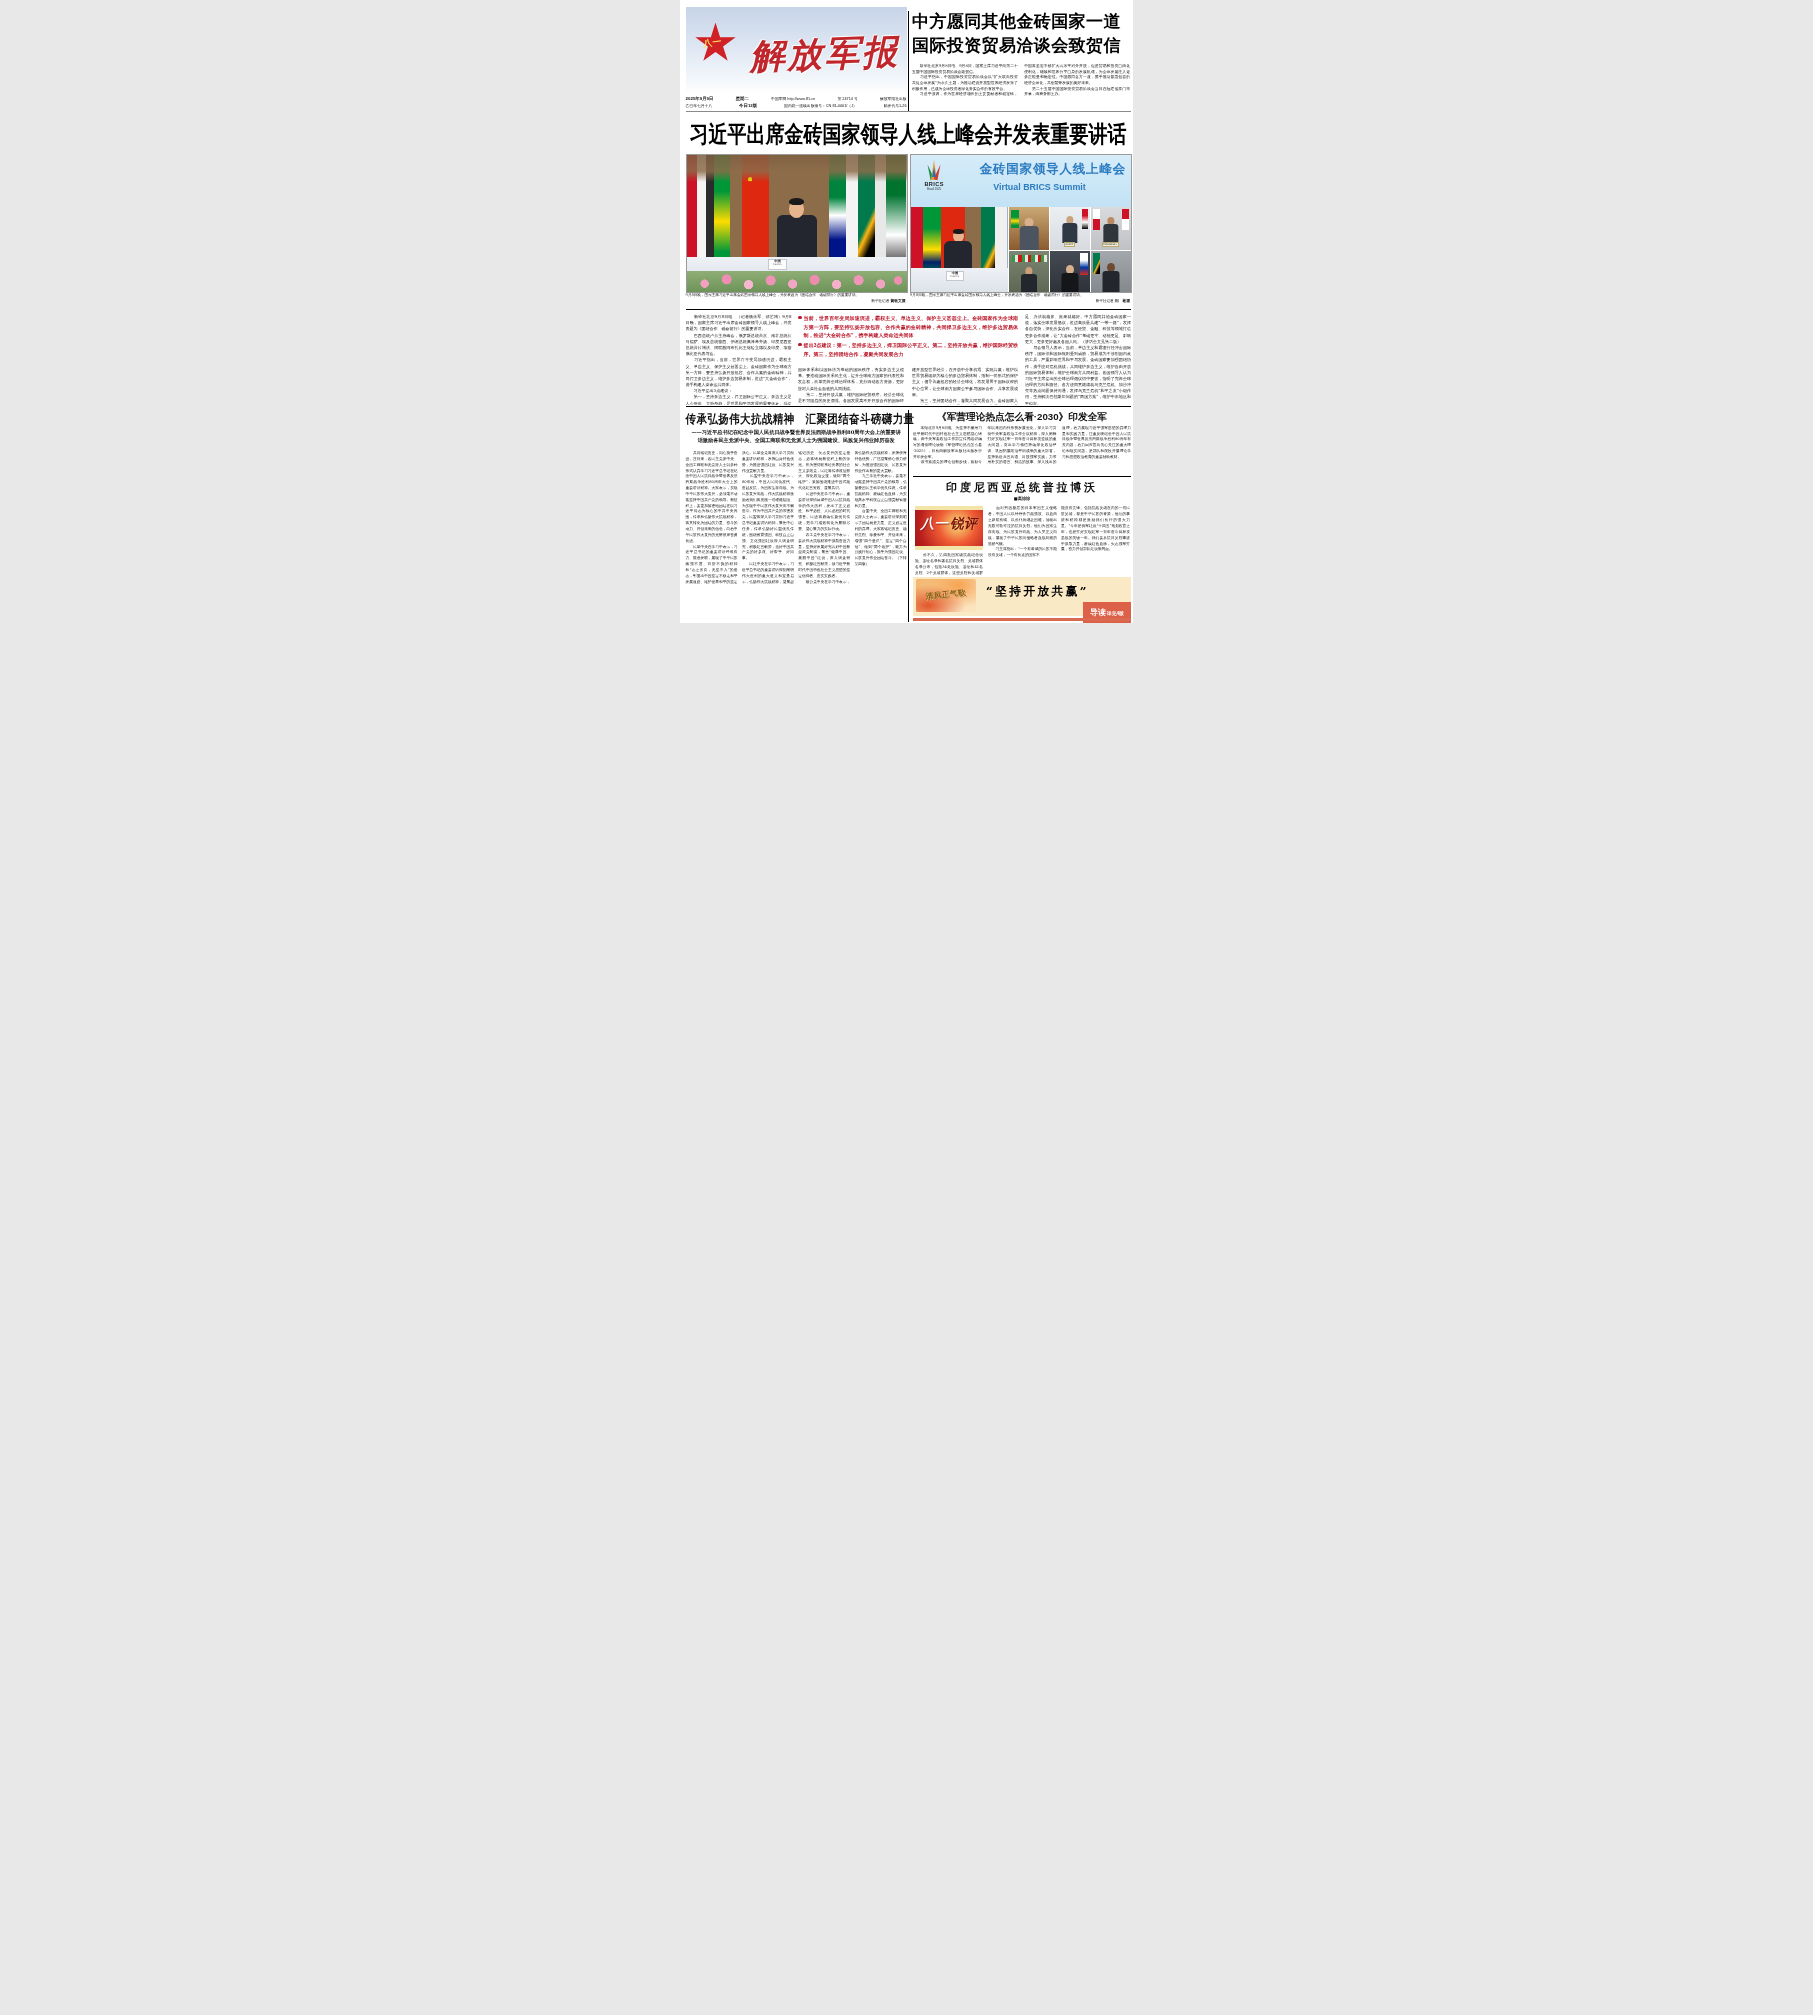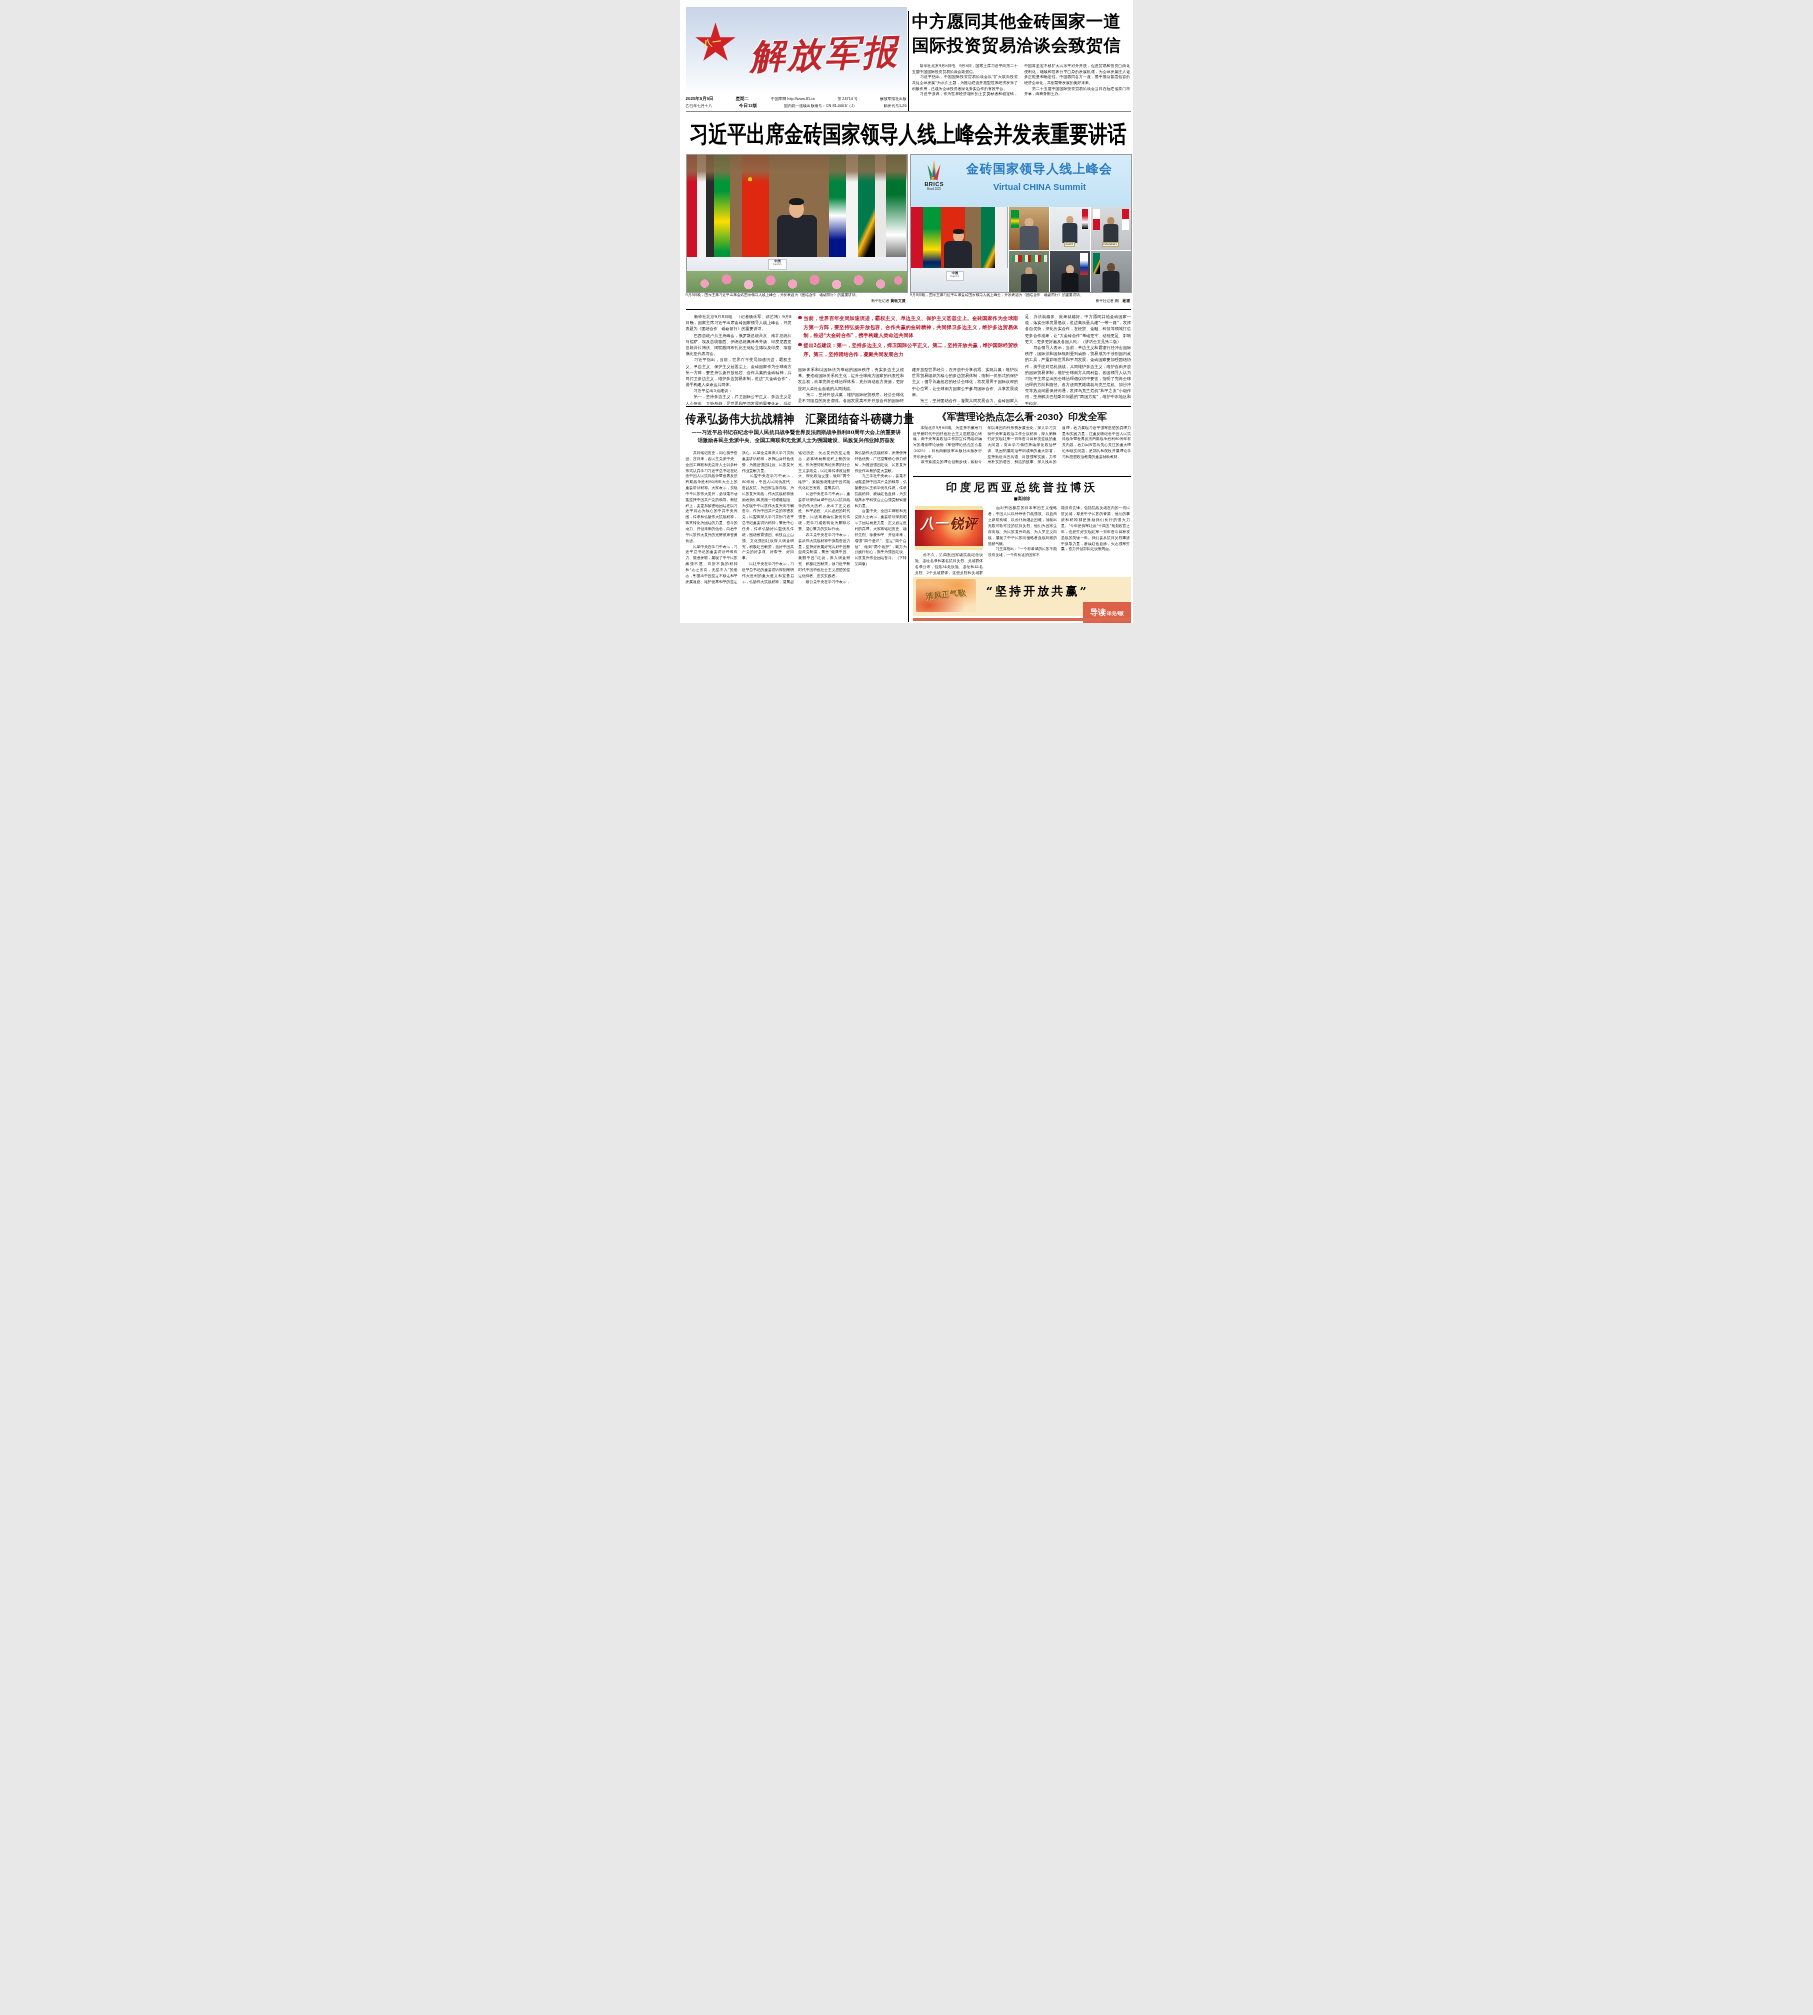--- a/index.html
+++ b/index.html
@@ -76,21 +76,21 @@
   #brics-header{left:0;top:0;width:220px;height:52px;background:linear-gradient(180deg,#d6ecf9,#c2e2f5);}
   #brics-logo{left:5.6px;top:4px;width:35px;height:44px;text-align:center;}
   .flame{position:relative;width:16px;height:21px;margin:0 auto;}
   .flame i{position:absolute;bottom:0;width:0;height:0;border-style:solid;}
   .flame .f1{left:1.6px;border-width:0 2.8px 16px 2.8px;border-color:transparent transparent #1f8f45 transparent;transform:rotate(-18deg);}
   .flame .f2{left:5.2px;border-width:0 3.2px 20px 3.2px;border-color:transparent transparent #e8a13c transparent;}
   .flame .f3{left:9.7px;border-width:0 2.8px 16px 2.8px;border-color:transparent transparent #d23b34 transparent;transform:rotate(18deg);}
   .flame .f4{left:5.6px;bottom:3.2px;border-width:0 2.4px 10.5px 2.4px;border-color:transparent transparent #2b6fb4 transparent;}
   #brics-logo .brics-word{font-weight:900;font-size:5.6px;color:#1c1c1c;letter-spacing:0.4px;display:block;margin-top:0.8px;}
   #brics-logo .brics-sub{font-size:2.8px;color:#333;display:block;}
-  #brics-title-cn{left:42px;top:6.4px;width:173px;text-align:center;color:#2b7cc0;font-weight:900;
+  #brics-title-cn{left:42px;top:6.4px;width:173px;text-align:right;color:#2b7cc0;font-weight:900;
     font-size:12.5px;letter-spacing:0.8px;white-space:nowrap;}
   #brics-title-en{left:42px;top:26.6px;width:173px;text-align:center;color:#2b7cc0;font-weight:900;font-size:8.9px;}
   #video-grid{left:0;top:52px;width:220px;height:85px;background:#9db4c6;display:flex;}
   #tile-xi{position:relative;width:97px;height:85px;overflow:hidden;}
   #tile-xi .bg{position:absolute;inset:0;display:flex;}
   #tile-xi .bg span{height:100%;}
   #small-tiles{width:123px;height:85px;display:flex;flex-wrap:wrap;}
   .tile{position:relative;width:41px;height:43px;box-sizing:border-box;border-left:0.4px solid #fff;overflow:hidden;}
   .tile.r2{border-top:0.4px solid #fff;}
   .sil{position:absolute;left:50%;transform:translateX(-50%);}
@@ -243,21 +243,21 @@
         <div class="flame">
           <i class="f1"></i>
             <i class="f2"></i>
             <i class="f3"></i>
             <i class="f4"></i>
         </div>
         <span class="brics-word sans">BRICS</span>
         <span class="brics-sub sans">Brasil 2025</span>
       </div>
       <div id="brics-title-cn" class="abs sans">金砖国家领导人线上峰会</div>
-      <div id="brics-title-en" class="abs sans">Virtual CHINA Summit</div>
+      <div id="brics-title-en" class="abs sans">Virtual BRICS Summit</div>
     </div>
     <div id="video-grid" class="abs">
       <div id="tile-xi">
         <div class="bg">
           <span style="width:12px;background:#ce1126"></span>
           <span style="width:17.7px;background:linear-gradient(180deg,#009739 25%,#fedd00 50%,#012169 65%,#009739 85%)"></span>
           <span style="width:24px;background:#de2910"></span>
           <span style="width:16px;background:#8d6c4a"></span>
           <span style="width:14.5px;background:linear-gradient(115deg,#007a4d 55%,#ffb612 63%,#000 78%)"></span>
           <span style="width:12px;background:#f0f0f0"></span>

